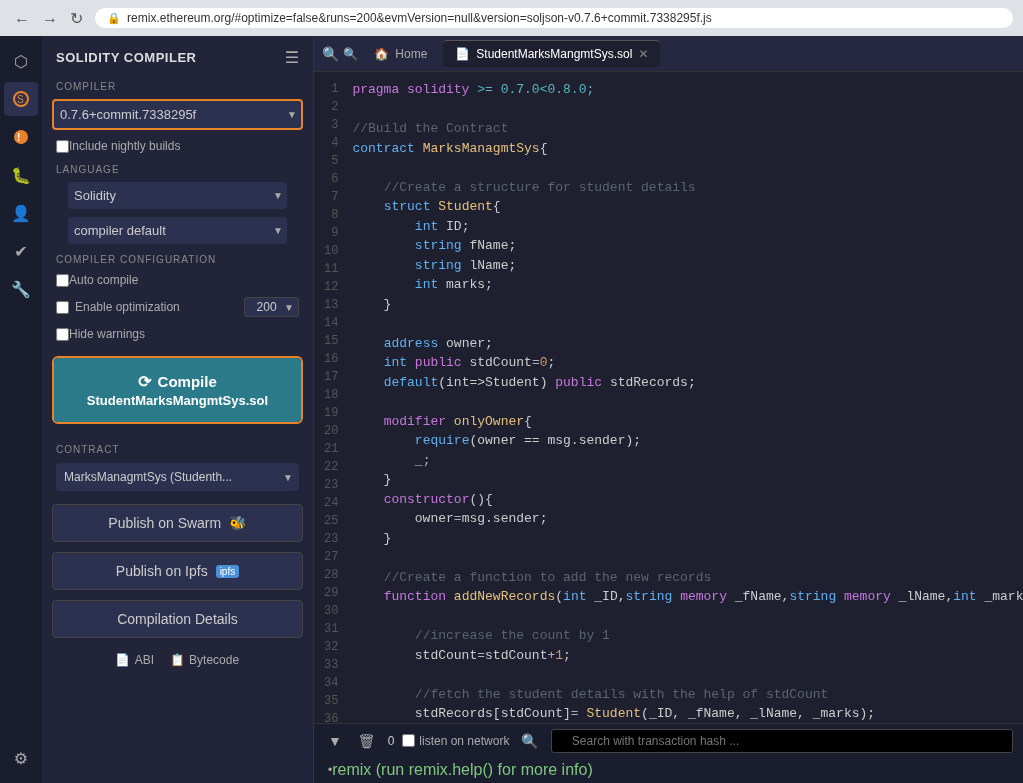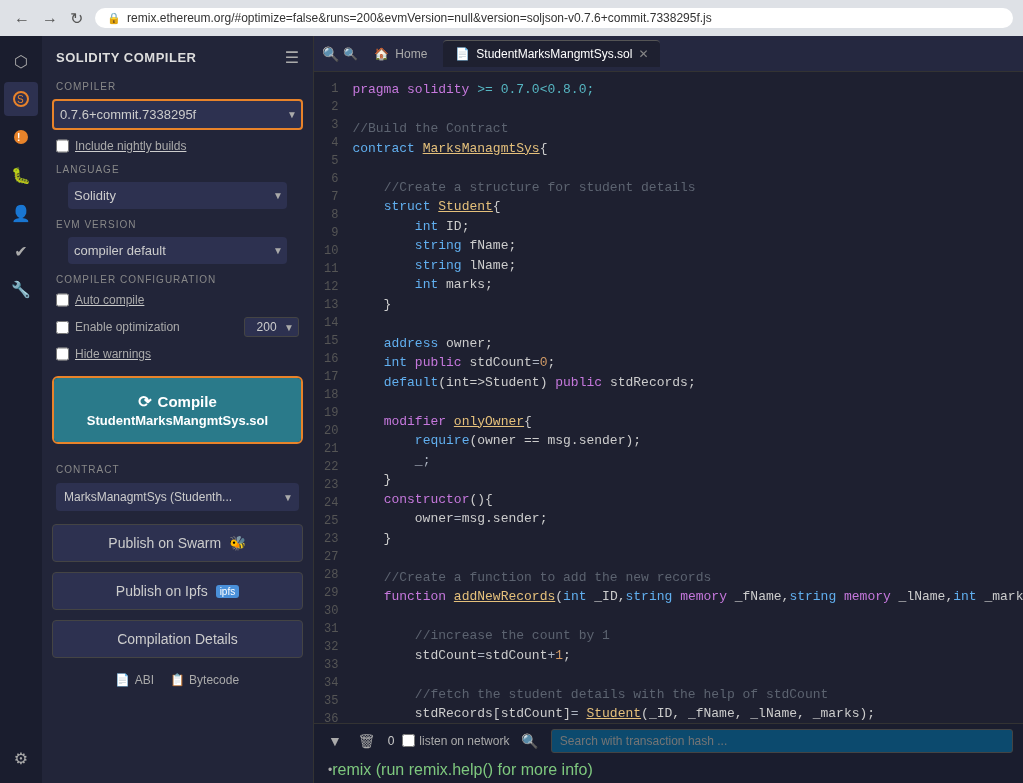--- a/index.html
+++ b/index.html
@@ -77,23 +77,22 @@
       padding: 2px 4px;
     }
     .compiler-select {
       flex: 1; background: transparent; border: none; color: #ccc;
       font-size: 13px; padding: 4px 2px; outline: none; cursor: pointer;
       appearance: none; -webkit-appearance: none;
     }
     .select-arrow { color: #aaa; font-size: 10px; }
 
     .checkbox-row {
-      display: flex; gap: 6px;
+      display: flex; align-items: center; 
       padding: 5px 14px;
-      text-decoration: underline;
     }
     .checkbox-row input[type=checkbox] { accent-color: #888; cursor: pointer; }
     .checkbox-label { font-size: 12px; color: #aaa; }
 
     .select-wrap {
       margin: 4px 26px;
       background: #2d3150;
       border-radius: 4px;
       display: flex; align-items: center;
       padding: 2px 4px;
@@ -201,21 +200,21 @@
       display: flex;
     }
     .line-numbers {
       padding: 8px 6px 8px 10px;
       color: #555; font-size: 12px; line-height: 1.5;
       text-align: right; user-select: none; flex-shrink: 0;
       min-width: 30px;
     }
     .code-content { padding: 8px 0 8px 8px; flex: 1; white-space: pre; }
 
-    .c-yellow { color: #e5c07b; text-decoration: underline; }
+    .c-yellow { color: #e5c07b; }
     .c-blue { color: #61afef; }
     .c-purple { color: #c678dd; }
     .c-orange { color: #d19a66; }
     .c-comment { color: #5c6370; }
     .c-teal { color: #56b6c2; }
     .c-white { color: #abb2bf; }
 
     
     .bottom-bar {
       background: #1a1d2e;
@@ -233,22 +232,22 @@
     }
     .bottom-row2 {
       display: flex; align-items: center; width: 100%;
       font-size: 12px; color: #aaa; padding-left: 4px;
     }
     .bottom-icon-btn { background: none; border: none; color: #aaa; cursor: pointer; font-size: 14px; padding: 2px 4px; }
     .bottom-counter { color: #ccc; font-size: 12px; }
     .network-checkbox { display: flex; align-items: center; gap: 4px; font-size: 12px; color: #aaa; }
     .network-checkbox input { accent-color: #888; }
     .search-box {
-      flex: 1; background: #0c4a6e; border: 1px solid #444; border-radius: 3px;
-      display: flex; align-items: center; padding: 4px 8px; gap: 6px;
+      flex: 1; background: #000000; border: 1px solid #444; border-radius: 3px;
+      display: flex; align-items: center; padding: 4px 20px; gap: 6px;
     }
     .search-box input { background: transparent; border: none; color: #aaa; font-size: 12px; outline: none; flex: 1; }
     .remix-output { color: #7ec87e; font-size: 16px; }
   </style>
 </head>
 <body>
 
 <div class="browser-bar">
   <div class="browser-nav-btns">
     <button class="nav-btn">←</button>
@@ -306,21 +305,20 @@
     </div>
 
     <div class="section-label">LANGUAGE</div>
     <div class="select-wrap">
       <select>
         <option>Solidity</option>
       </select>
       <span class="select-arrow">▼</span>
     </div>
 
-    <div class="section-label">EVM VERSION</div>
     <div class="select-wrap">
       <select>
         <option>compiler default</option>
       </select>
       <span class="select-arrow">▼</span>
     </div>
 
     <div class="section-label">COMPILER CONFIGURATION</div>
 
     <div class="checkbox-row">

